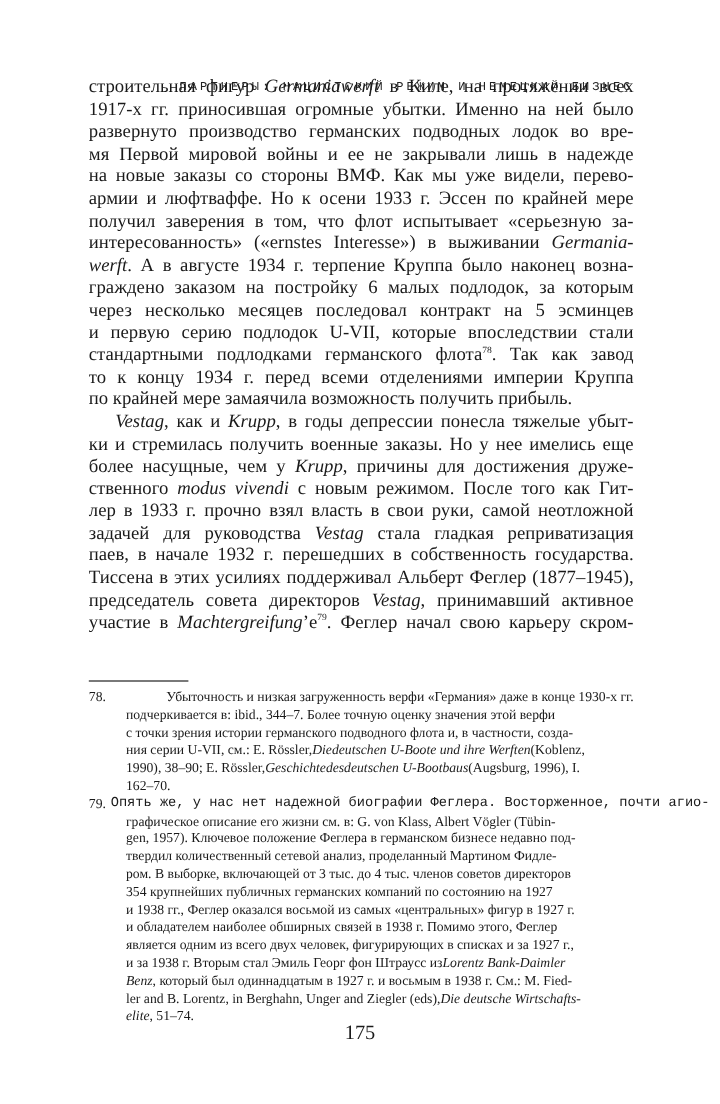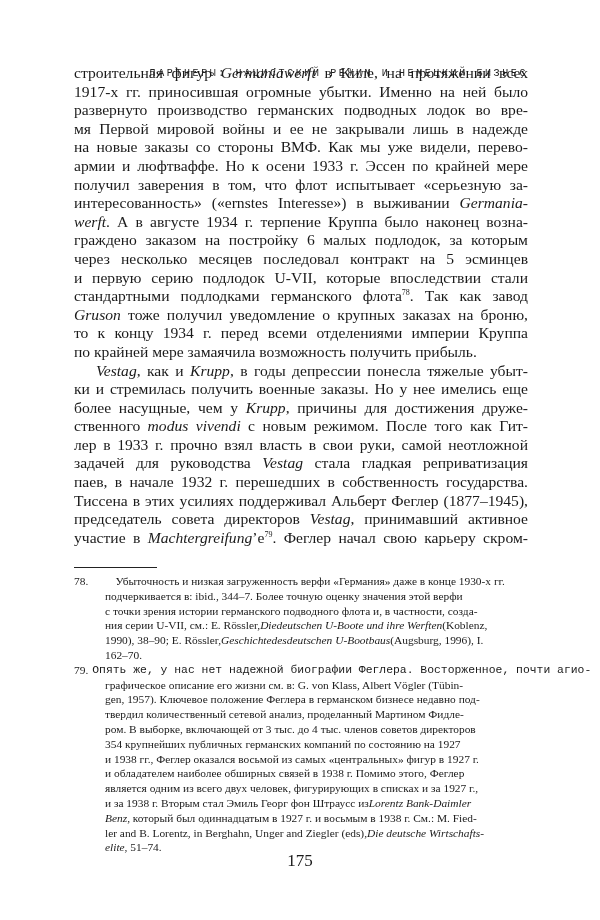--- a/index.html
+++ b/index.html
@@ -44,42 +44,41 @@
   <div class="line">мя Первой мировой войны и ее не закрывали лишь в надежде</div>
   <div class="line">на новые заказы со стороны ВМФ. Как мы уже видели, перево-</div>
   <div class="line">армии и люфтваффе. Но к осени 1933 г. Эссен по крайней мере</div>
   <div class="line">получил заверения в том, что флот испытывает «серьезную за-</div>
   <div class="line"><span>интересованность» («ernstes Interesse») в выживании </span><i>Germania-</i></div>
   <div class="line"><i>werft</i><span>. А в августе 1934 г. терпение Круппа было наконец возна-</span></div>
   <div class="line">граждено заказом на постройку 6 малых подлодок, за которым</div>
   <div class="line">через несколько месяцев последовал контракт на 5 эсминцев</div>
   <div class="line">и первую серию подлодок U-VII, которые впоследствии стали</div>
   <div class="line"><span>стандартными подлодками германского флота</span><sup>78</sup><span>. Так как завод</span></div>
-  <div class="line"><i>Gruson</i><span> тоже получил уведомление о крупных заказах на броню,</span></div>
   <div class="line">то к концу 1934 г. перед всеми отделениями империи Круппа</div>
   <div class="line last">по крайней мере замаячила возможность получить прибыль.</div>
   <div class="line indent"><i>Vestag</i><span>, как и </span><i>Krupp</i><span>, в годы депрессии понесла тяжелые убыт-</span></div>
   <div class="line">ки и стремилась получить военные заказы. Но у нее имелись еще</div>
   <div class="line"><span>более насущные, чем у </span><i>Krupp</i><span>, причины для достижения друже-</span></div>
   <div class="line"><span>ственного </span><i>modus vivendi</i><span> с новым режимом. После того как Гит-</span></div>
   <div class="line">лер в 1933 г. прочно взял власть в свои руки, самой неотложной</div>
   <div class="line"><span>задачей для руководства </span><i>Vestag</i><span> стала гладкая реприватизация</span></div>
   <div class="line">паев, в начале 1932 г. перешедших в собственность государства.</div>
   <div class="line">Тиссена в этих усилиях поддерживал Альберт Феглер (1877–1945),</div>
   <div class="line"><span>председатель совета директоров </span><i>Vestag</i><span>, принимавший активное</span></div>
   <div class="line"><span>участие в </span><i>Machtergreifung</i><span>’е</span><sup>79</sup><span>. Феглер начал свою карьеру скром-</span></div>
 </div>
 
 <div class="rule"></div>
 
 <div class="footnotes">
   <div>
     <div class="fn-line">
         <span>78.</span>
-        <span style="margin-left:4px;flex:1;display:flex;justify-content:center;">
+        <span style="margin-left:4px;flex:1;display:flex;justify-content:flex-end;">
           <span>Убыточность и низкая загруженность верфи «Германия» даже в конце 1930-х гг.</span>
         </span>
       </div>
     <div class="fn-line cont">подчеркивается в: ibid., 344–7. Более точную оценку значения этой верфи</div>
     <div class="fn-line cont">с точки зрения истории германского подводного флота и, в частности, созда-</div>
     <div class="fn-line cont" style="justify-content:flex-start;">
         <span>ния серии U-VII, см.: E. Rössler, </span>
         <i>Diedeutschen U-Boote und ihre Werften</i>
         <span> (Koblenz,</span>
       </div>

